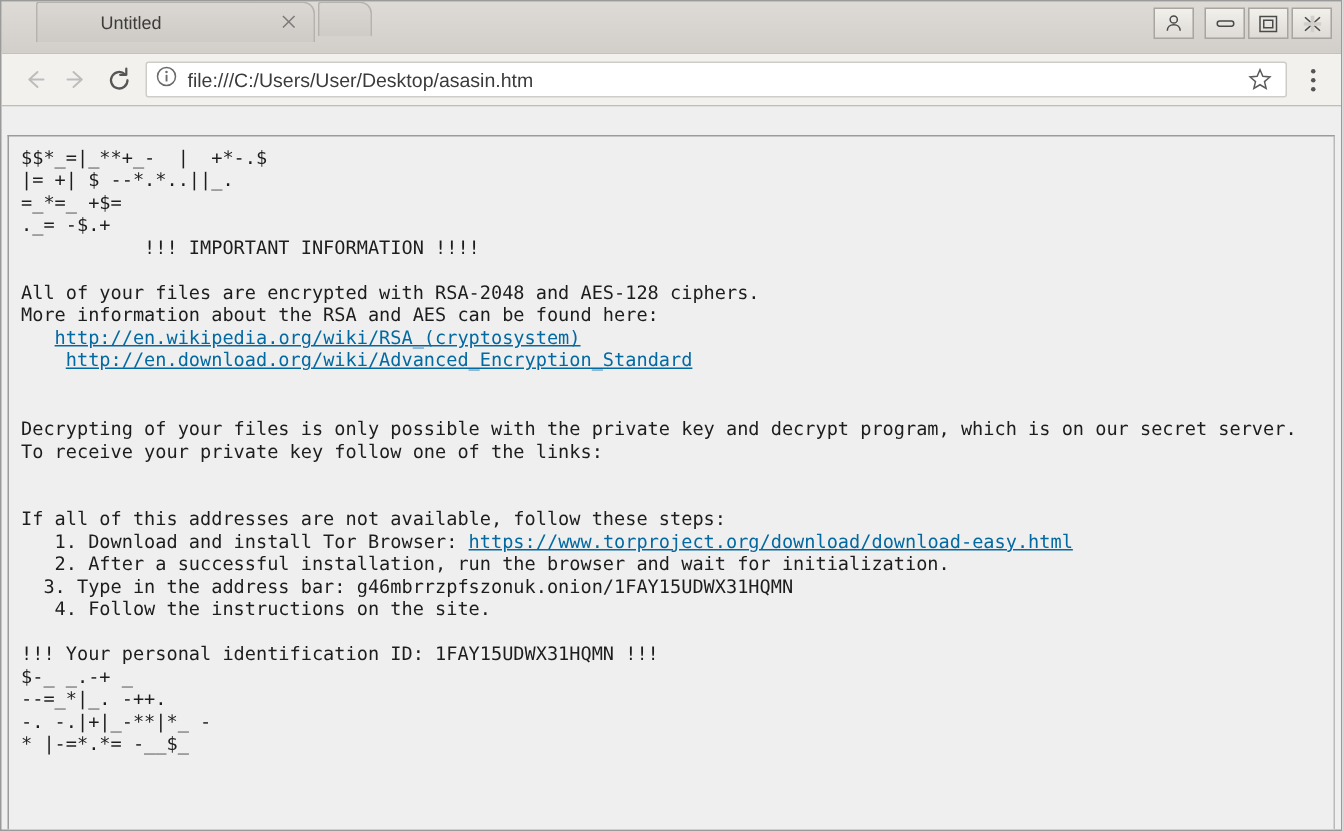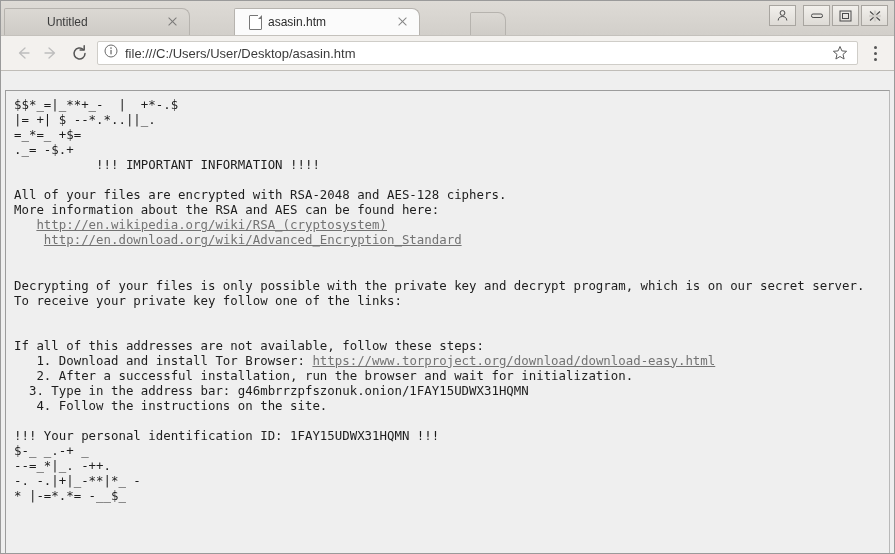--- a/index.html
+++ b/index.html
@@ -23,25 +23,24 @@
     display: flex;
     flex-direction: column;
   }
 
   
   .tabstrip {
     position: relative;
     height: 34px;
     background: linear-gradient(#dedbd6, #d2cfca);
     display: flex;
-    align-items: flex-end;
-    padding-left: 3px;
-    box-sizing: border-box;
-    flex: 0 0 auto;
-    gap: 48px;
+    align-items: flex-start;
+    padding-left: 23px;
+    box-sizing: border-box;
+    flex: 0 0 auto;
   }
 
   .tab {
     position: relative;
     height: 27px;
     display: flex;
     align-items: center;
     box-sizing: border-box;
     padding: 0 8px 0 14px;
     font-size: 12px;
@@ -205,41 +204,36 @@
   pre.note {
     margin: 0;
     font-family: "DejaVu Sans Mono", "Liberation Mono", monospace;
     font-size: 12.4px;
     line-height: 15.05px;
     color: #1d1d1d;
     white-space: pre;
     letter-spacing: 0px;
   }
   pre.note a {
-    color: #737373;
+    color: #0369a1;
     text-decoration: underline;
   }
 </style>
 </head>
 <body>
 
 <div id="window">
 
   <div class="tabstrip">
 
     <div class="tab inactive">
       <span class="tab-label">Untitled</span>
       <span class="tab-close"></span>
     </div>
 
-    <div class="tab active">
-      <span class="page-icon"></span>
-      <span class="tab-label">asasin.htm</span>
-      <span class="tab-close"></span>
-    </div>
 
     <div class="newtab"></div>
 
     <div class="winbtns">
       <div class="winbtn profile">
         <svg width="13" height="13" viewBox="0 0 13 13">
             <circle cx="6.5" cy="4" r="2.4" fill="none" stroke="#4a4a4a" stroke-width="1"></circle>
             <path d="M2.2 11.5c0-2.6 1.9-4 4.3-4s4.3 1.4 4.3 4" fill="none" stroke="#4a4a4a" stroke-width="1"></path>
           </svg>
       </div>

